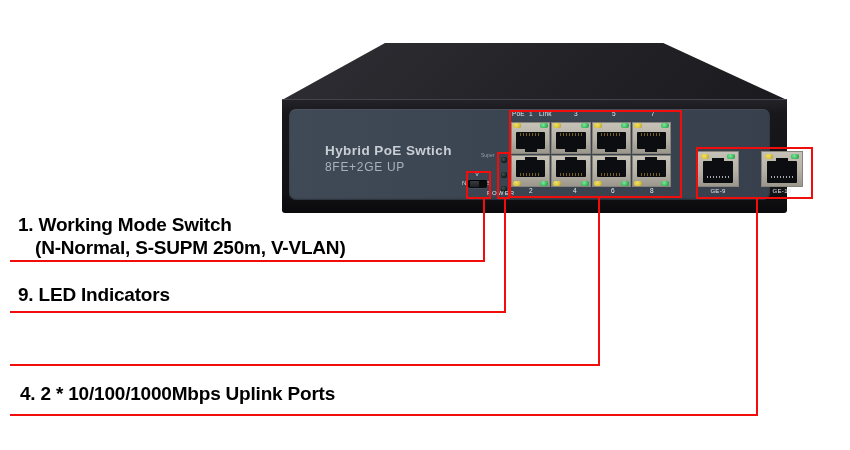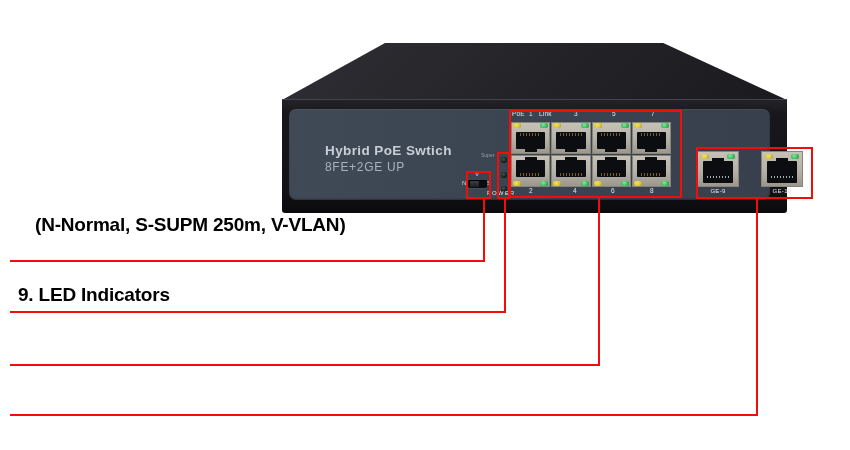--- a/index.html
+++ b/index.html
@@ -236,17 +236,19 @@
   <div class="vline vl-1"></div>
   <div class="vline vl-2"></div>
   <div class="vline vl-3"></div>
   <div class="vline vl-4"></div>
   <div class="uline ul-1"></div>
   <div class="uline ul-2"></div>
   <div class="uline ul-3"></div>
   <div class="uline ul-4"></div>
 
   <div class="ann ann-1">
+    <div class="line1">1. Working Mode Switch</div>
     <div class="line2">(N-Normal, S-SUPM 250m, V-VLAN)</div>
   </div>
   <div class="ann ann-2">9. LED Indicators</div>
+  <div class="ann ann-4">4. 2 * 10/100/1000Mbps Uplink Ports</div>
 
 </div>
 
 </body></html>

